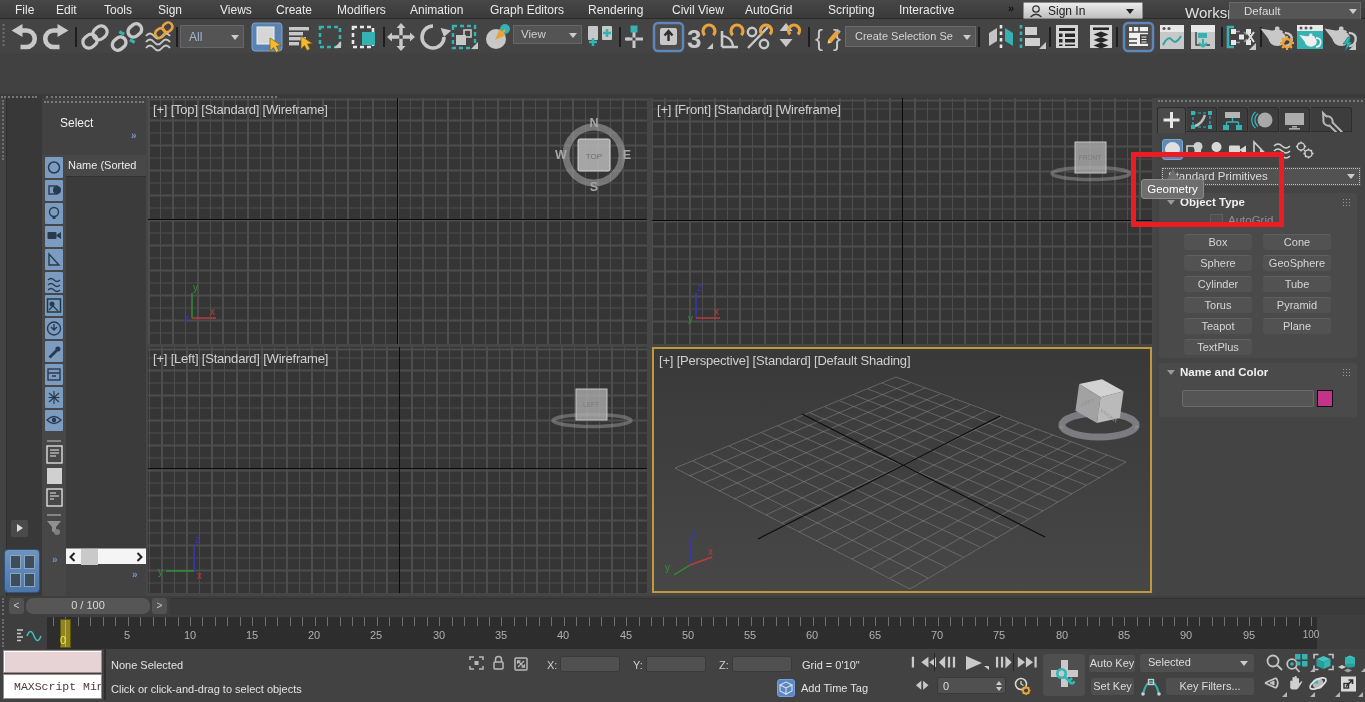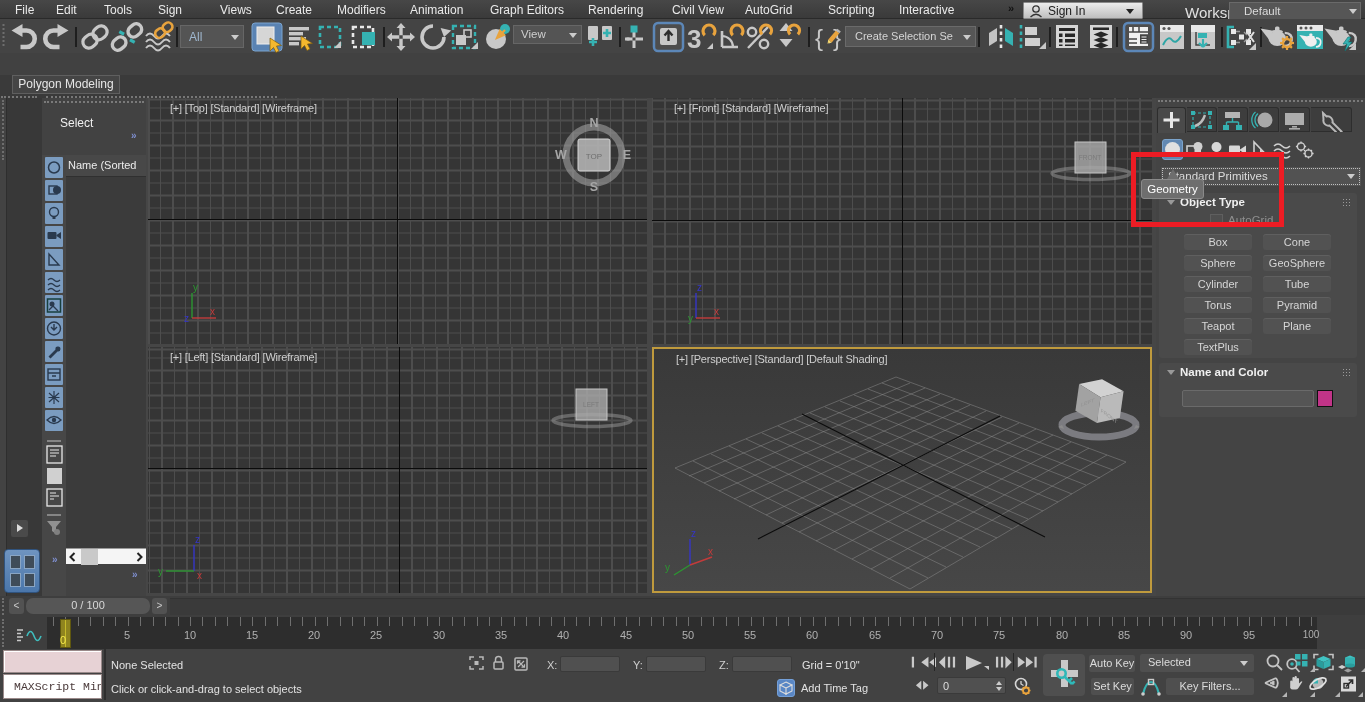--- a/index.html
+++ b/index.html
@@ -19,21 +19,21 @@
 #ribgap{left:0;top:94px;width:1365px;height:4px;background:#3a3a3a}
 
 #mainarea{left:0;top:98px;width:1365px;height:498px;background:#464646}
 #leftstrip{left:0;top:0;width:42px;height:498px;background:#383838}
 #sexp{left:42px;top:0;width:104px;height:498px;background:#424242}
 #sexp-icons{position:absolute;left:0;top:57px;width:24px;height:441px;background:#474747}
 #sexp-list{position:absolute;left:24px;top:57px;width:80px;height:393px;background:#3b3b3b}
 #sexp-head{position:absolute;left:24px;top:57px;width:80px;height:22px;background:#484848;border-bottom:1px solid #303030;color:#ececec;font-size:11px;line-height:21px;padding-left:2px;overflow:hidden}
 
 .vp{position:absolute;background-color:#353535;background-image:repeating-linear-gradient(to right,#4d4d4d 0 1px,transparent 1px 12.5px),repeating-linear-gradient(to bottom,#4d4d4d 0 1px,transparent 1px 12.5px)}
-.vplabel{position:absolute;left:22px;top:4px;color:#cfcfcf;font-size:11px;letter-spacing:-0.2px}
+.vplabel{position:absolute;left:5px;top:4px;color:#cfcfcf;font-size:13px;letter-spacing:-0.2px}
 .axline{position:absolute;background:#0a0a0a}
 #vpPersp{position:absolute;background:linear-gradient(#393939,#474747)}
 
 #cmdpanel{left:1146px;top:0;width:219px;height:498px;background:transparent}
 
 #timerow{left:0;top:596px;width:1365px;height:21px;background:#3e3e3e}
 #rulerrow{left:0;top:617px;width:1365px;height:32px;background:#3e3e3e}
 #ruler{position:absolute;left:47px;top:0;width:1270px;height:32px;background:#2d2d2d}
 #statusbar{left:0;top:649px;width:1365px;height:53px;background:#424242}
 .fld{position:absolute;background:#505050;border:1px solid #3a3a3a;border-radius:2px}
@@ -286,23 +286,20 @@
         <div class="dar" style="left:50px;top:9px"></div>
       </div>
       <div class="ddown" style="left:513px;top:6px;width:69px;height:19px;background:#545454;border:1px solid #666">
         <span style="position:absolute;left:7px;top:2px;color:#cfcfcf;font-size:11.5px">View</span>
         <div class="dar" style="left:55px;top:7px"></div>
       </div>
       <div class="ddown" style="left:845px;top:7px;width:131px;height:21px;background:#565656;border:1px solid #6a6a6a">
         <span style="position:absolute;left:9px;top:3px;color:#d5d5d5;font-size:11px">Create Selection Se</span>
         <div class="dar" style="left:117px;top:8px"></div>
       </div>
-    </div>
-<div id="ribrow2" class="abs">
-      <div id="polybox">Polygon Modeling</div>
     </div>
 <div id="ribgap" class="abs">
       <div style="position:absolute;left:1px;top:2px;width:36px;border-top:2px dotted #777"></div>
       <div style="position:absolute;left:46px;top:2px;width:231px;border-top:2px dotted #777"></div>
     </div>
 
 <div id="mainarea" class="abs">
   <div id="leftstrip" class="abs">
         <div style="position:absolute;left:0;top:0;width:7px;height:498px;background:#434343;border-right:1px solid #2e2e2e"></div>
     <div style="position:absolute;left:2px;top:2px;width:3px;height:60px;border-left:2px dotted #6e6e6e"></div>

